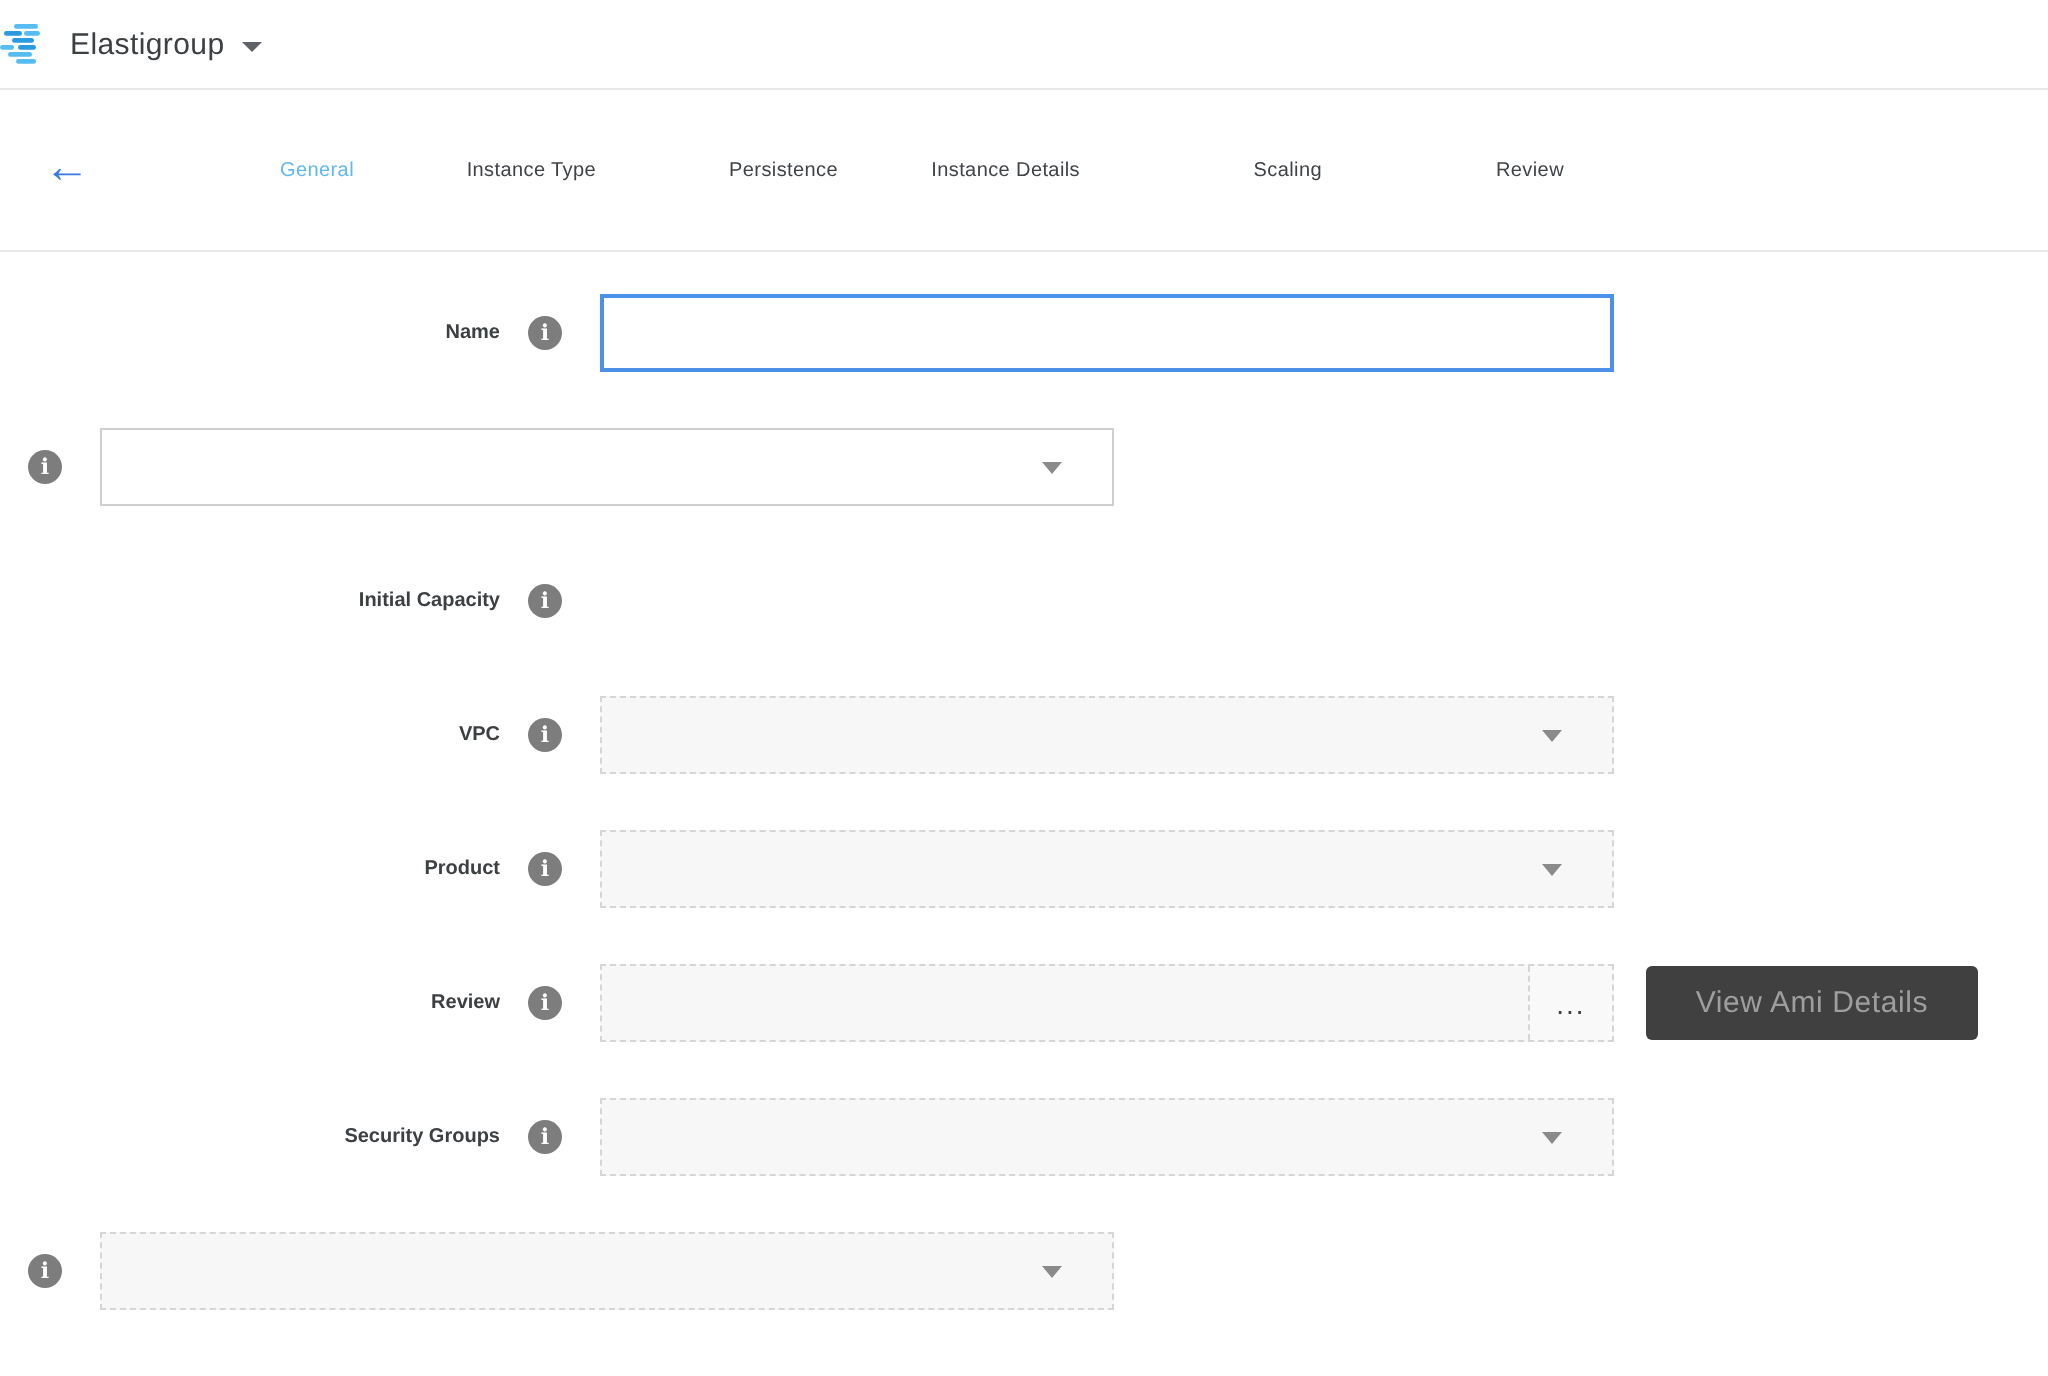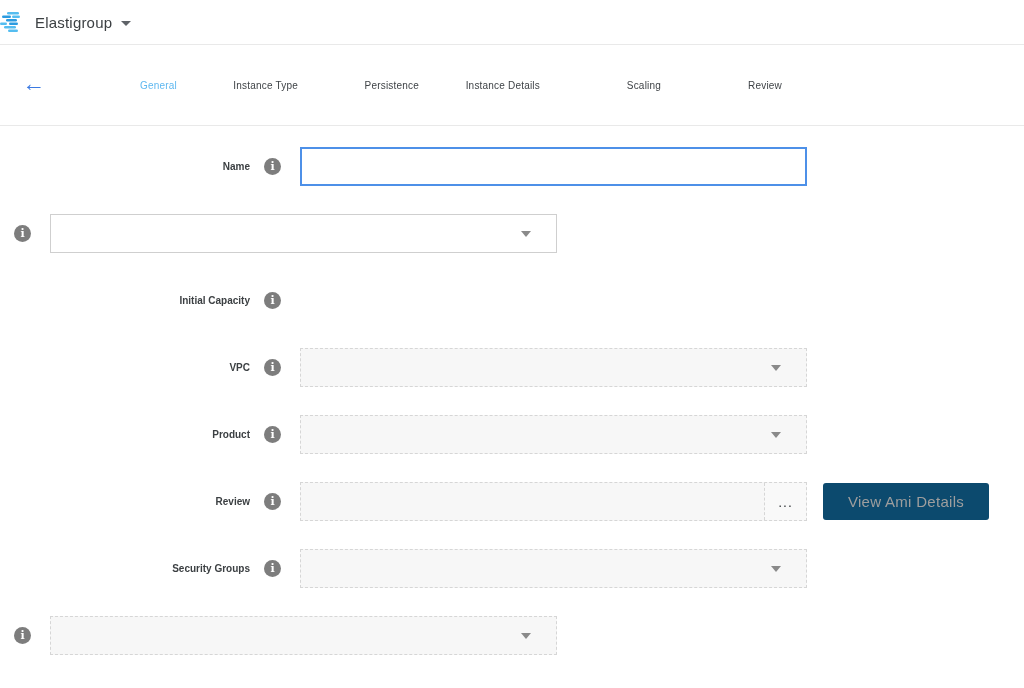--- a/index.html
+++ b/index.html
@@ -111,21 +111,21 @@
   .browse-btn {
     width: 42px; height: 100%;
     border-left: 1px dashed #d6d6d6;
     display: flex; align-items: center; justify-content: center;
     font-size: 14px; color: #3c4043; letter-spacing: 1px;
     cursor: pointer; background: #f9f9f9;
   }
 
   .side-btn {
     margin-left: 16px; width: 166px; height: 37px;
-    background: #0c4a6e; border: none; border-radius: 3px;
+    background: #404040; border: none; border-radius: 3px;
     font: 15px "Liberation Sans", sans-serif; color: #9e9e9e;
     letter-spacing: .3px; cursor: pointer;
   }
 </style>
 </head>
 <body>
 
 <header class="topbar">
   <svg class="logo" viewBox="0 0 26 20">
     <rect x="7" y="0" width="12" height="2.4" rx="1.2" fill="#55bdf0"></rect>

